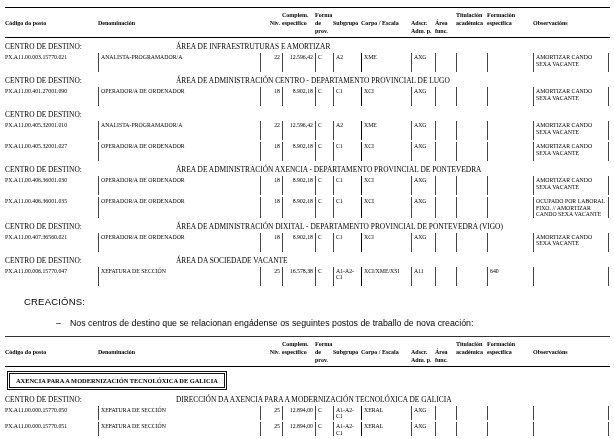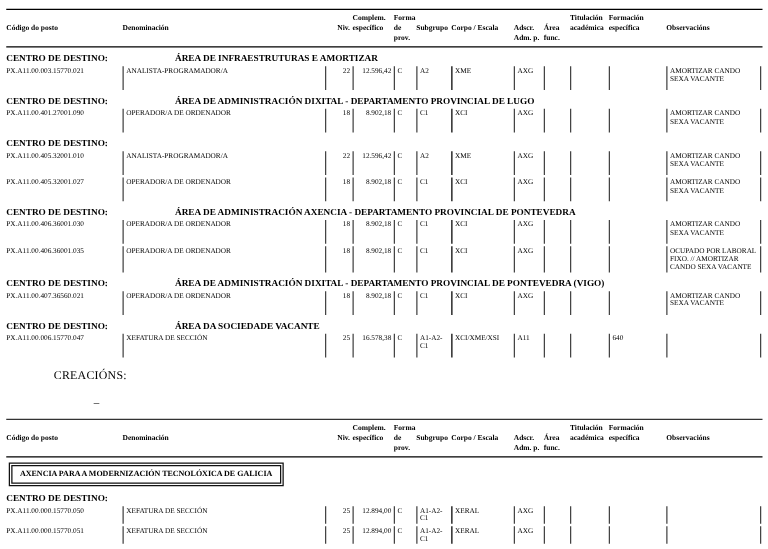--- a/index.html
+++ b/index.html
@@ -21,25 +21,25 @@
   
   .row{font-size:5.8px;line-height:6.6px;min-height:19px;margin-bottom:2px;}
   .row .c{border-left:1px solid #444;padding:1px 2px 0;overflow:hidden;}
   .row .c:first-child{border-left:none;padding-left:0;}
   .row .c.obs{border-right:1px solid #444;}
   .row .c.corpo{border-left-color:#000;}
   .row .ra{text-align:right;}
   .row2{min-height:13px;}
 
   
-  .centro{display:flex;font-weight:bold;font-size:7.4px;line-height:9px;margin:4px 0 2px;}
+  .centro{display:flex;font-weight:normal;font-size:7.4px;line-height:9px;margin:4px 0 2px;gap:36px;}
   .centro .lbl{width:135px;flex:0 0 135px;}
 
   
-  .creacions{font-family:Liberation Serif, serif;margin:10px 0 8px 38px;}
+  .creacions{font-family:Liberation Sans, sans-serif;margin:10px 0 8px 19px;}
   .cre-title{font-size:9.5px;letter-spacing:.2px;}
   .cre-bullet{display:flex;gap:9px;font-size:8.8px;margin:11px 0 0 32px;}
 
   
   .agency-box{display:inline-block;border:1px solid #111;outline:1px solid #111;outline-offset:1px;
               font-weight:bold;font-size:6.4px;padding:3px 6px;margin:6px 0 3px 4px;}
 </style>
 </head>
 <body>
 
@@ -97,21 +97,21 @@
     <div class="c corpo">XME</div>
     <div class="c">AXG</div>
     <div class="c"></div>
     <div class="c"></div>
     <div class="c"></div>
     <div class="c obs">AMORTIZAR CANDO SEXA VACANTE</div>
   </div>
 
   <div class="centro">
     <span class="lbl">CENTRO DE DESTINO:</span>
-    <span>ÁREA DE ADMINISTRACIÓN DIXITAL - DEPARTAMENTO PROVINCIAL DE LUGO</span>
+    <span>ÁREA DE ADMINISTRACIÓN CENTRO - DEPARTAMENTO PROVINCIAL DE LUGO</span>
   </div>
   <div class="grid row">
     <div class="c">PX.A11.00.401.27001.090</div>
     <div class="c">OPERADOR/A DE ORDENADOR</div>
     <div class="c ra">18</div>
     <div class="c ra">8.902,18</div>
     <div class="c">C</div>
     <div class="c">C1</div>
     <div class="c corpo">XCI</div>
     <div class="c">AXG</div>
@@ -221,20 +221,21 @@
     <div class="c"></div>
     <div class="c"></div>
     <div class="c">640</div>
     <div class="c obs"></div>
   </div>
 
   <div class="creacions">
     <div class="cre-title">CREACIÓNS:</div>
     <div class="cre-bullet">
       <span>–</span>
+      <span>Nos centros de destino que se relacionan engádense os seguintes postos de traballo de nova creación:</span>
     </div>
   </div>
 
   <div class="rule thin"></div>
 
   <div class="grid thead">
     <div class="hc p1">Código do posto</div>
     <div class="hc p1">Denominación</div>
     <div class="hc p1 ra">Niv.</div>
     <div class="hc">
@@ -268,20 +269,21 @@
   </div>
 
   <div class="rule"></div>
 
   <div>
     <span class="agency-box">AXENCIA PARA A MODERNIZACIÓN TECNOLÓXICA DE GALICIA</span>
   </div>
 
   <div class="centro">
     <span class="lbl">CENTRO DE DESTINO:</span>
+    <span>DIRECCIÓN DA AXENCIA PARA A MODERNIZACIÓN TECNOLÓXICA DE GALICIA</span>
   </div>
   <div class="grid row row2">
     <div class="c">PX.A11.00.000.15770.050</div>
     <div class="c">XEFATURA DE SECCIÓN</div>
     <div class="c ra">25</div>
     <div class="c ra">12.894,00</div>
     <div class="c">C</div>
     <div class="c">A1-A2-C1</div>
     <div class="c corpo">XERAL</div>
     <div class="c">AXG</div>

